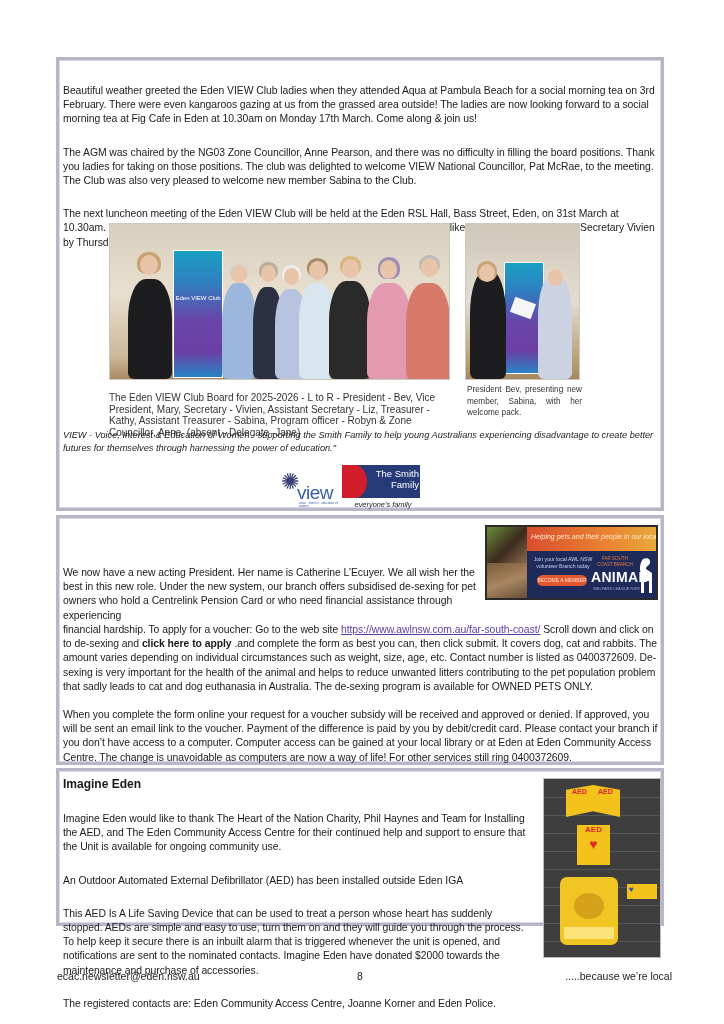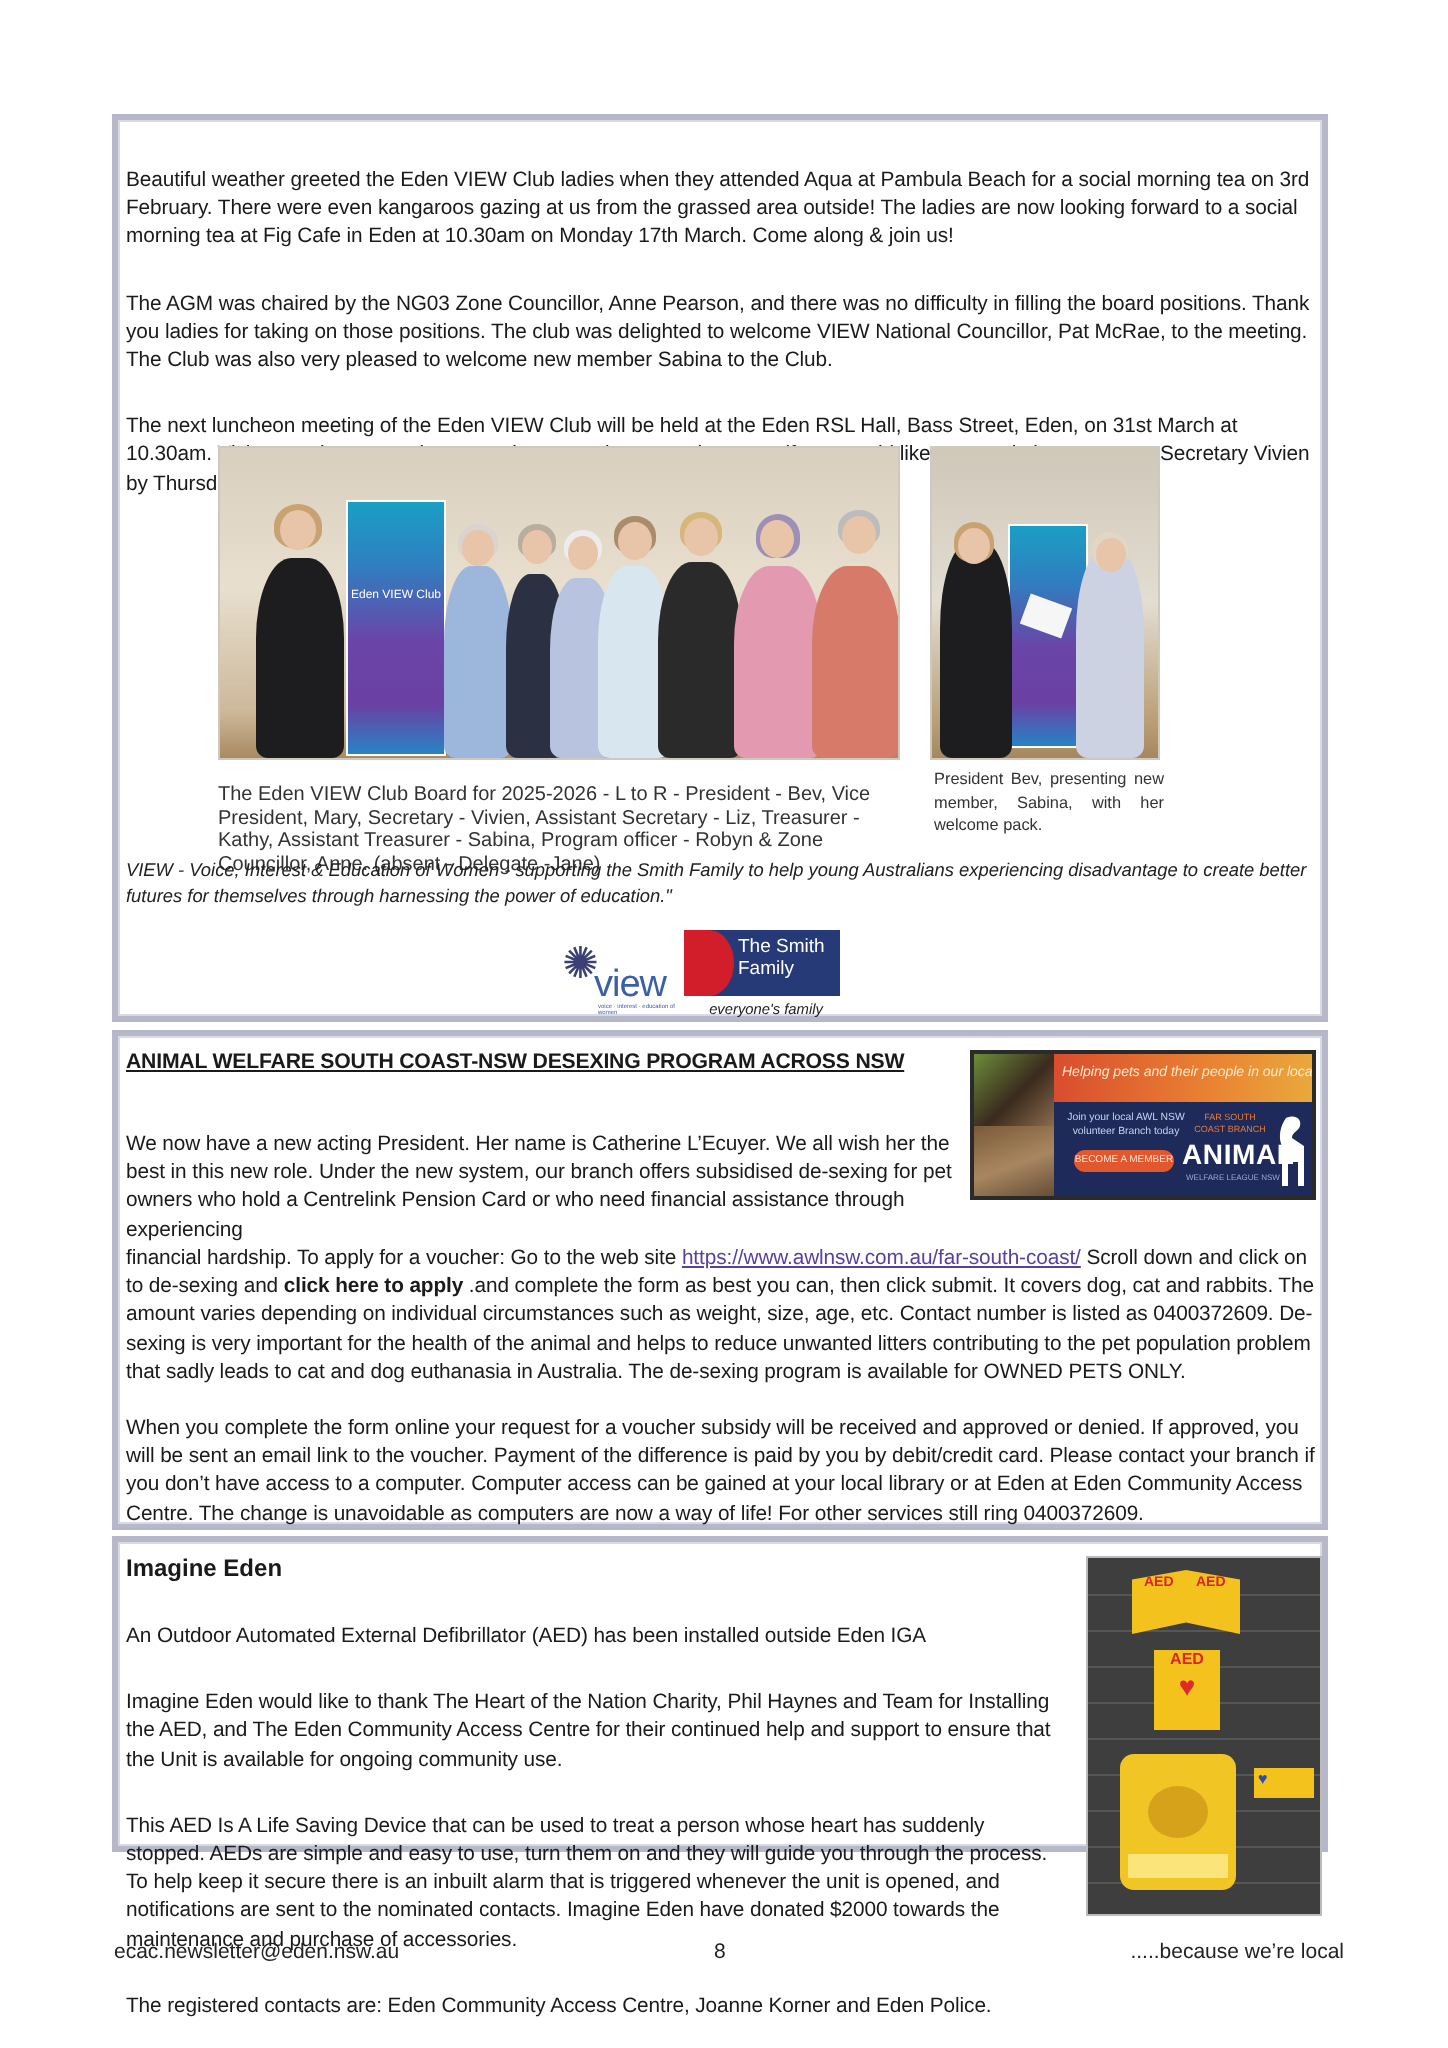--- a/index.html
+++ b/index.html
@@ -39,21 +39,21 @@
 
   .view-tagline { position: absolute; left: 4px; top: 369px; width: 598px; font-size: 9.2px; line-height: 13.4px; font-style: italic; color: #222; }
 
   .logos { position: absolute; left: 219px; top: 405px; width: 170px; height: 45px; }
   .view-logo { position: absolute; left: 0; top: 6px; width: 62px; height: 36px; }
   .view-sun { position: absolute; left: 3px; top: 0; font-size: 22px; line-height: 22px; color: #3a3f74; }
   .view-word { position: absolute; left: 19px; top: 12px; font-size: 19px; line-height: 19px; color: #3a5fa8; letter-spacing: -0.5px; }
   .view-sub { position: absolute; left: 21px; top: 31px; font-size: 3px; color: #3a5fa8; width: 40px; line-height: 3px; }
   .smith { position: absolute; left: 64px; top: 0; width: 78px; height: 33px; background: #263a78; }
   .smith-red { position: absolute; left: 0; top: 0; width: 25px; height: 33px; background: #d21e2b; border-radius: 0 60% 60% 0; }
-  .smith-text { position: absolute; left: 27px; top: 3px; width: 50px; color: #fff; font-size: 9.5px; line-height: 11px; text-align: left; }
+  .smith-text { position: absolute; left: 27px; top: 3px; width: 50px; color: #fff; font-size: 9.5px; line-height: 11px; text-align: right; }
   .smith-tag { position: absolute; left: 66px; top: 35px; width: 78px; font-size: 7.4px; font-style: italic; text-align: center; color: #222; }
 
   
   .box2 .heading { position: absolute; left: 4px; top: 7px; font-size: 10.6px; font-weight: bold; text-decoration: underline; letter-spacing: -0.1px; }
   .box2 .txt-narrow { position: absolute; left: 4px; top: 29px; width: 418px; }
   .box2 .txt-wide { position: absolute; left: 4px; top: 86px; width: 598px; }
   .box2 .txt-wide2 { position: absolute; left: 4px; top: 171px; width: 598px; }
   .link { color: #5a3fa0; text-decoration: underline; }
   .bold { font-weight: bold; }
 
@@ -162,21 +162,20 @@
     </div>
     <div class="smith">
       <div class="smith-red"></div>
       <div class="smith-text">The Smith Family</div>
     </div>
     <div class="smith-tag">everyone's family</div>
   </div>
 </div>
 
 <div class="box box2">
-  <div class="heading">ANIMAL WELFARE SOUTH COAST-NSW DESEXING PROGRAM ACROSS NSW</div>
 
   <p class="t txt-narrow">We now have a new acting President. Her name is Catherine L’Ecuyer. We all wish her the best in this new role. Under the new system, our branch offers subsidised de-sexing for pet owners who hold a Centrelink Pension Card or who need financial assistance through experiencing</p>
 
   <p class="t txt-wide">
     <span>financial hardship. To apply for a voucher: Go to the web site </span><a class="link">https://www.awlnsw.com.au/far-south-coast/</a><span> Scroll down and click on  to de-sexing and  </span><span class="bold">click here to apply</span><span> .and complete the form as best you can, then click submit. It covers dog, cat and rabbits. The amount varies depending on individual circumstances such as weight, size, age, etc. Contact number is listed as 0400372609. De-sexing is very important for the health of the animal and helps to reduce unwanted litters contributing to the pet population problem that sadly leads to cat and dog euthanasia in Australia. The de-sexing program is available for OWNED PETS ONLY.</span>
   </p>
 
   <p class="t txt-wide2">When you complete the form online your request for a voucher subsidy will be received and approved or denied. If approved, you will be sent an email link to the voucher. Payment of the difference is paid by you by debit/credit card. Please contact your branch if you don’t have access to a computer. Computer access can be gained at your local library or at Eden at Eden Community Access Centre. The change is unavoidable as computers are now a way of life! For other services still ring 0400372609.</p>
 
   <div class="awl-ad">
@@ -192,22 +191,22 @@
     <div class="awl-sub">WELFARE LEAGUE NSW</div>
     <svg class="awl-dogsil" viewBox="0 0 18 38">
       <path d="M6 2 C10 0 14 2 13 6 C12 9 9 9 9 12 L15 16 L15 36 L12 36 L12 24 L7 24 L7 36 L4 36 L4 16 C2 12 3 6 6 2 Z" fill="#ffffff"></path>
     </svg>
   </div>
 </div>
 
 <div class="box box3">
   <div class="heading">Imagine Eden</div>
   <div class="txt">
+    <p class="t">Imagine Eden would like to thank The Heart of the Nation Charity, Phil Haynes and Team for Installing the AED, and The Eden Community Access Centre for their continued help and support to ensure that the Unit is available for ongoing community use.</p>
     <p class="t">An Outdoor Automated External Defibrillator (AED) has been installed outside Eden IGA</p>
-    <p class="t">Imagine Eden would like to thank The Heart of the Nation Charity, Phil Haynes and Team for Installing the AED, and The Eden Community Access Centre for their continued help and support to ensure that the Unit is available for ongoing community use.</p>
     <p class="t">This AED Is A Life Saving Device that can be used to treat a person whose heart has suddenly stopped.  AEDs are simple and easy to use, turn them on and they will guide you through the process. To help keep it secure there is an inbuilt alarm that is triggered whenever the unit is opened, and notifications are sent to the nominated contacts. Imagine Eden have donated $2000 towards the maintenance and purchase of accessories.</p>
     <p class="t">The registered contacts are: Eden Community Access Centre, Joanne Korner and  Eden Police.</p>
   </div>
 
   <div class="aed-photo">
     <div class="brick" style="top:18px"></div>
       <div class="brick" style="top:36px"></div>
     <div class="brick" style="top:54px"></div>
       <div class="brick" style="top:72px"></div>
     <div class="brick" style="top:90px"></div>

